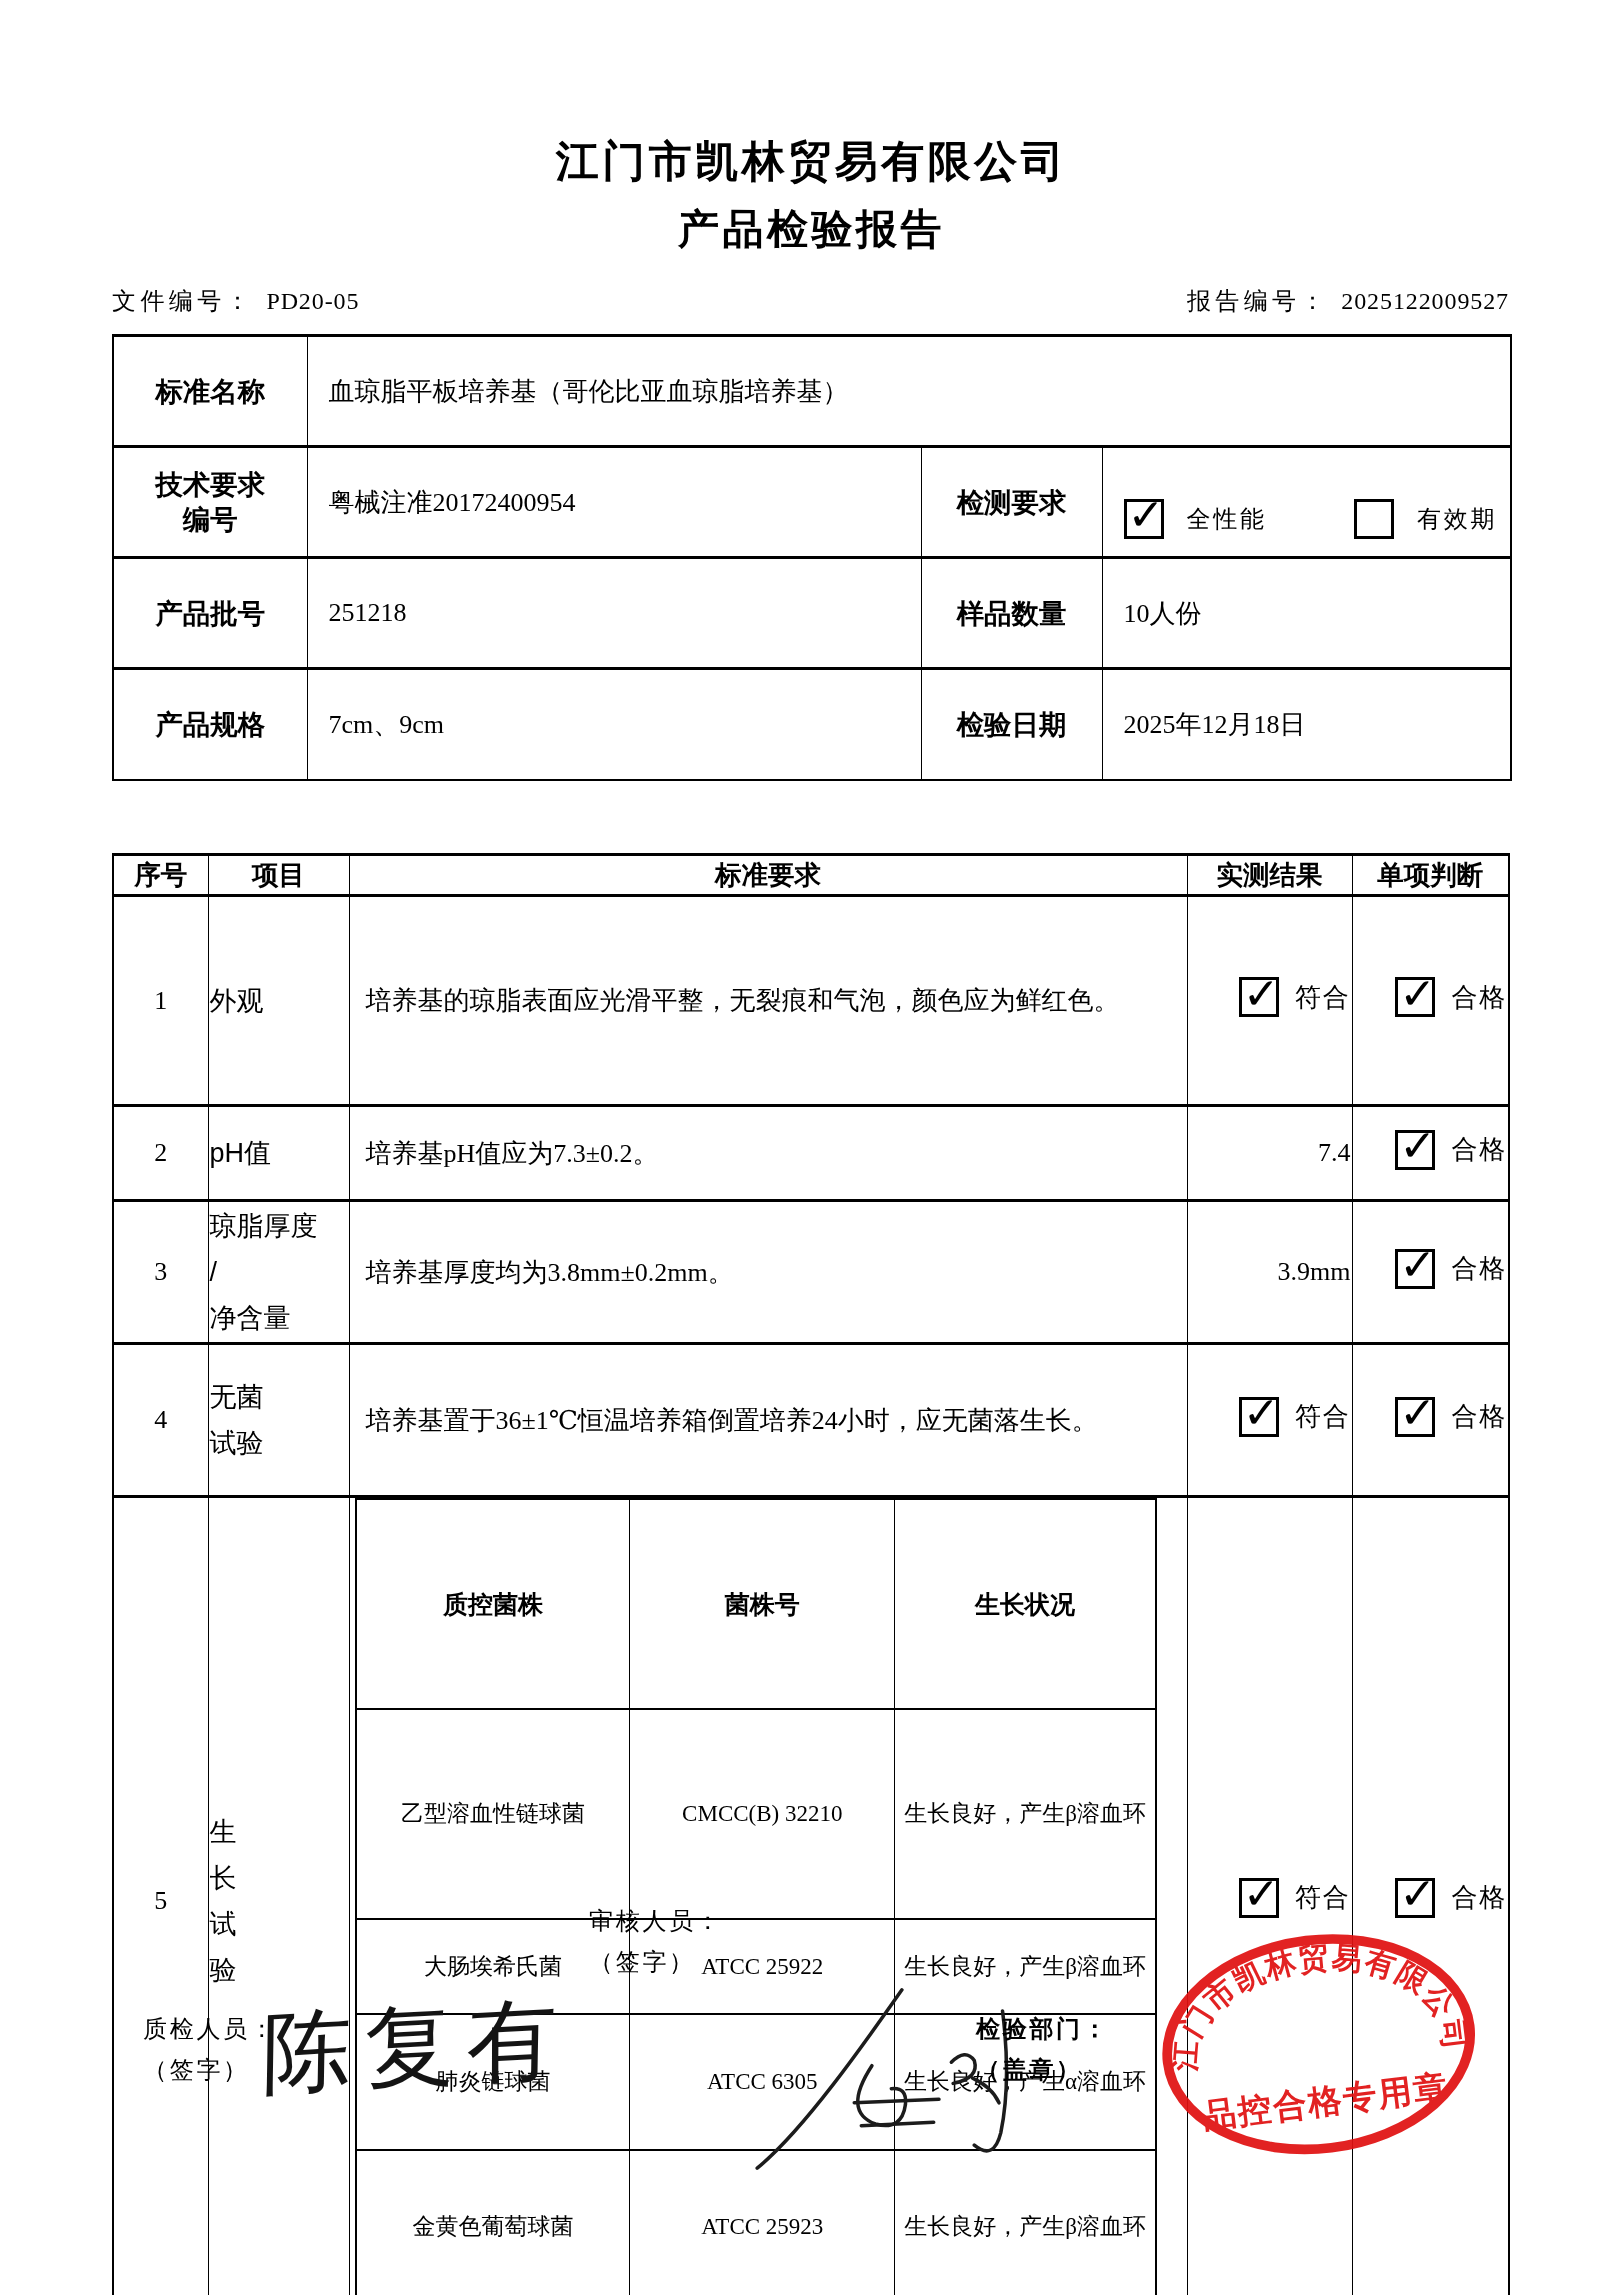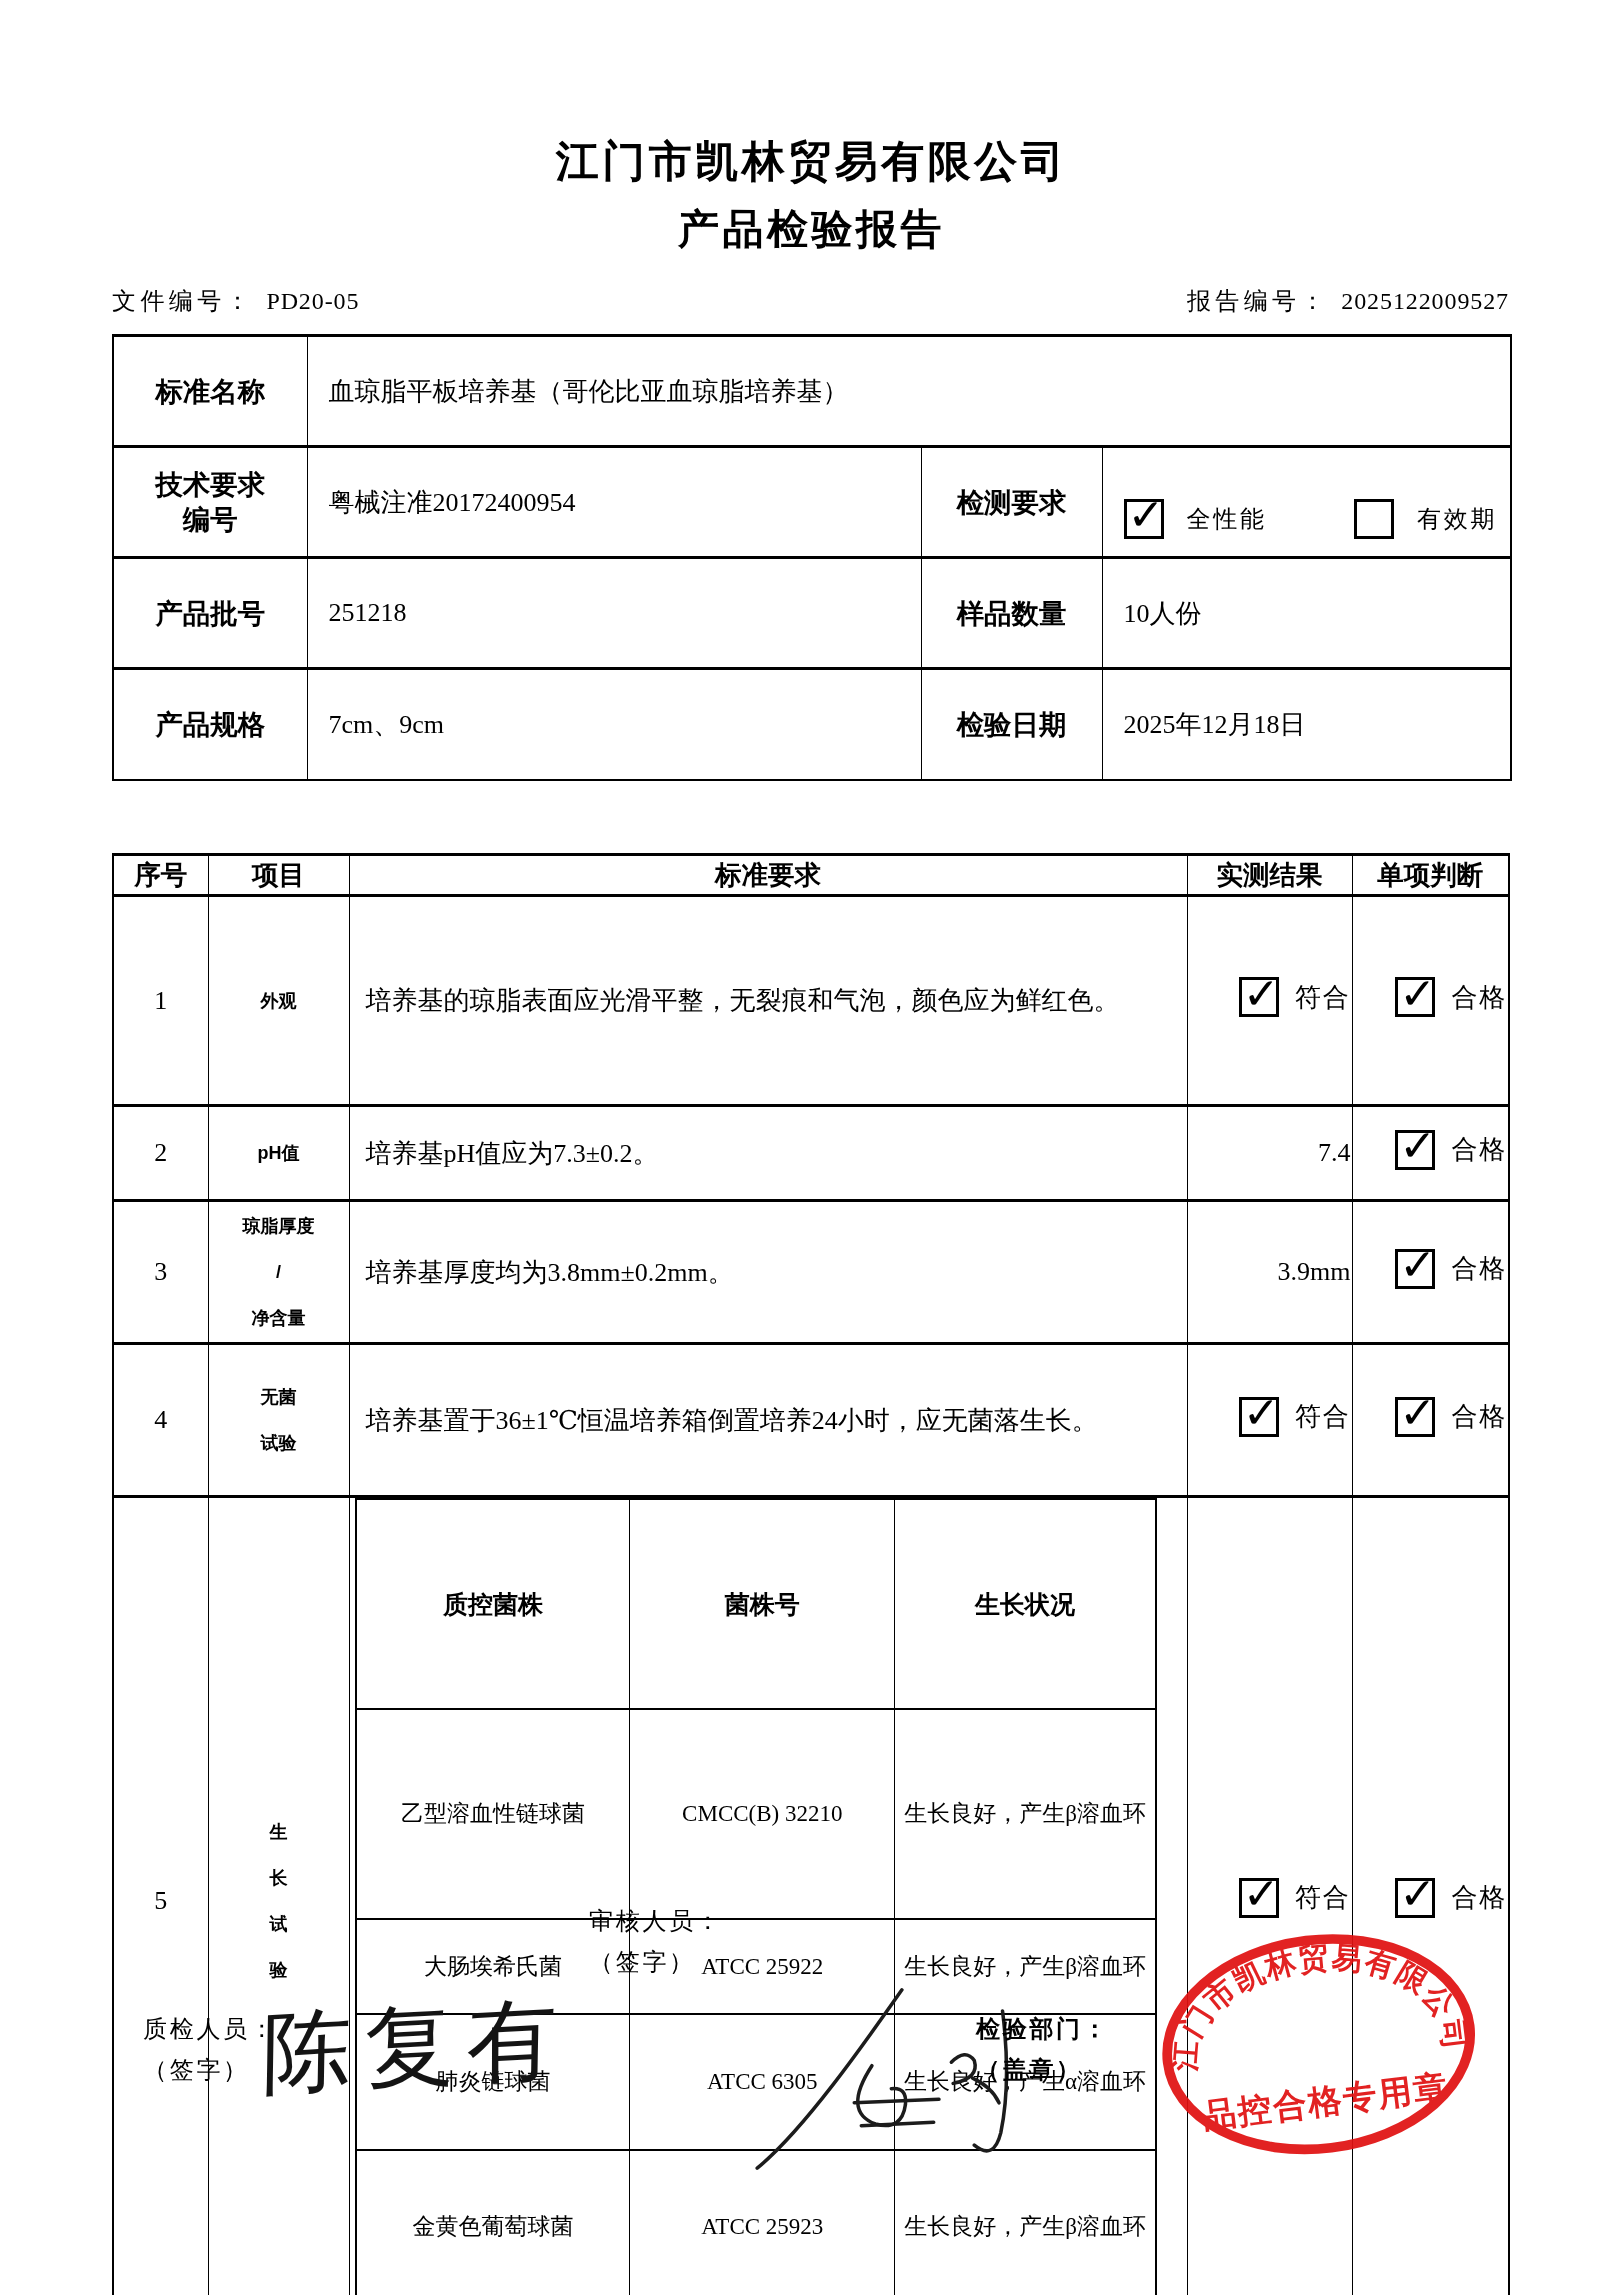--- a/index.html
+++ b/index.html
@@ -45,21 +45,21 @@
   .t2{top:853px;}
   .t2 thead tr{height:40px;}
   .t2 th{font-family:"Liberation Sans","DejaVu Sans",sans-serif;font-weight:bold;font-size:26.5px;text-align:center;}
   .col-no{width:95px;} .col-item{width:141px;} .col-req{width:838px;} .col-res{width:165px;} .col-jud{width:157px;}
   .t2 tbody tr:nth-child(1){height:210px;}
   .t2 tbody tr:nth-child(2){height:95px;}
   .t2 tbody tr:nth-child(3){height:136px;}
   .t2 tbody tr:nth-child(4){height:153px;}
   .t2 tbody tr:nth-child(5){height:400px;}
   .c-no{font-size:26px;text-align:center;}
-  .c-item{font-family:"Liberation Sans","DejaVu Sans",sans-serif;font-weight:bold;font-size:18px;text-align:center;line-height:46px;}
+  .c-item{font-family:"Liberation Sans","DejaVu Sans",sans-serif;font-weight:normal;font-size:27px;line-height:46px;}
   .c-req{font-size:26px;text-align:left;padding:0 16px;line-height:39px;}
   .c-req.has-inner{padding:0 0 0 3.5px;}
   .c-res,.c-jud{text-align:right;font-size:26px;}
   .cbwrap{display:inline-flex;align-items:center;}
   .cblab{margin-left:16px;font-size:26px;letter-spacing:1.8px;}
   
   .gt{width:800px;border:2.7px solid #000;margin:0 auto 0 1.8px;}
   .gt td,.gt th{border-left:1.8px solid #000;border-top:2.7px solid #000;}
   .gt thead tr{height:49px;}
   .gt th{font-family:Liberation Serif, serif;font-weight:bold;font-size:25px;text-align:center;}

